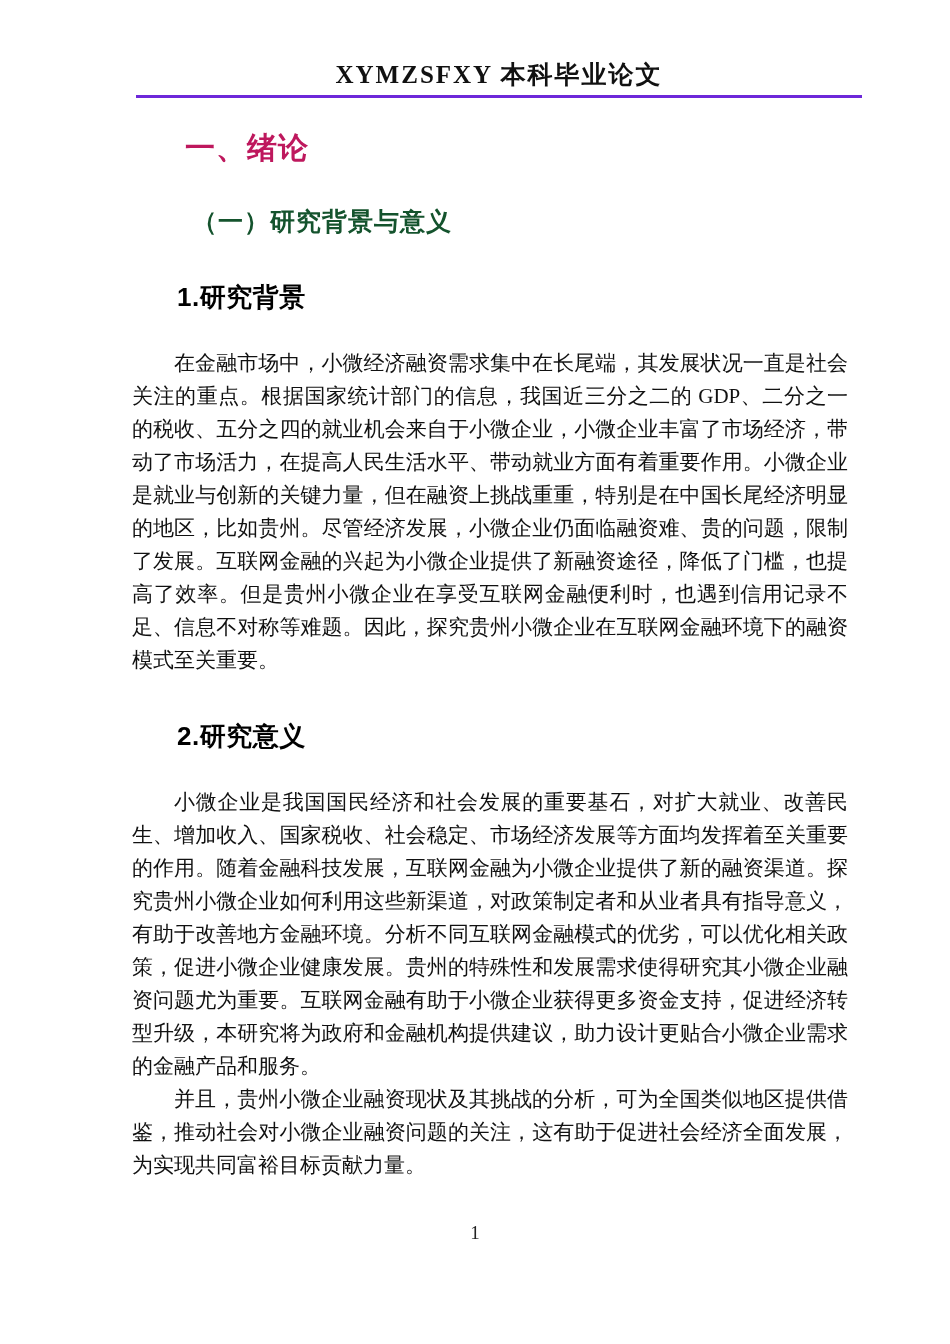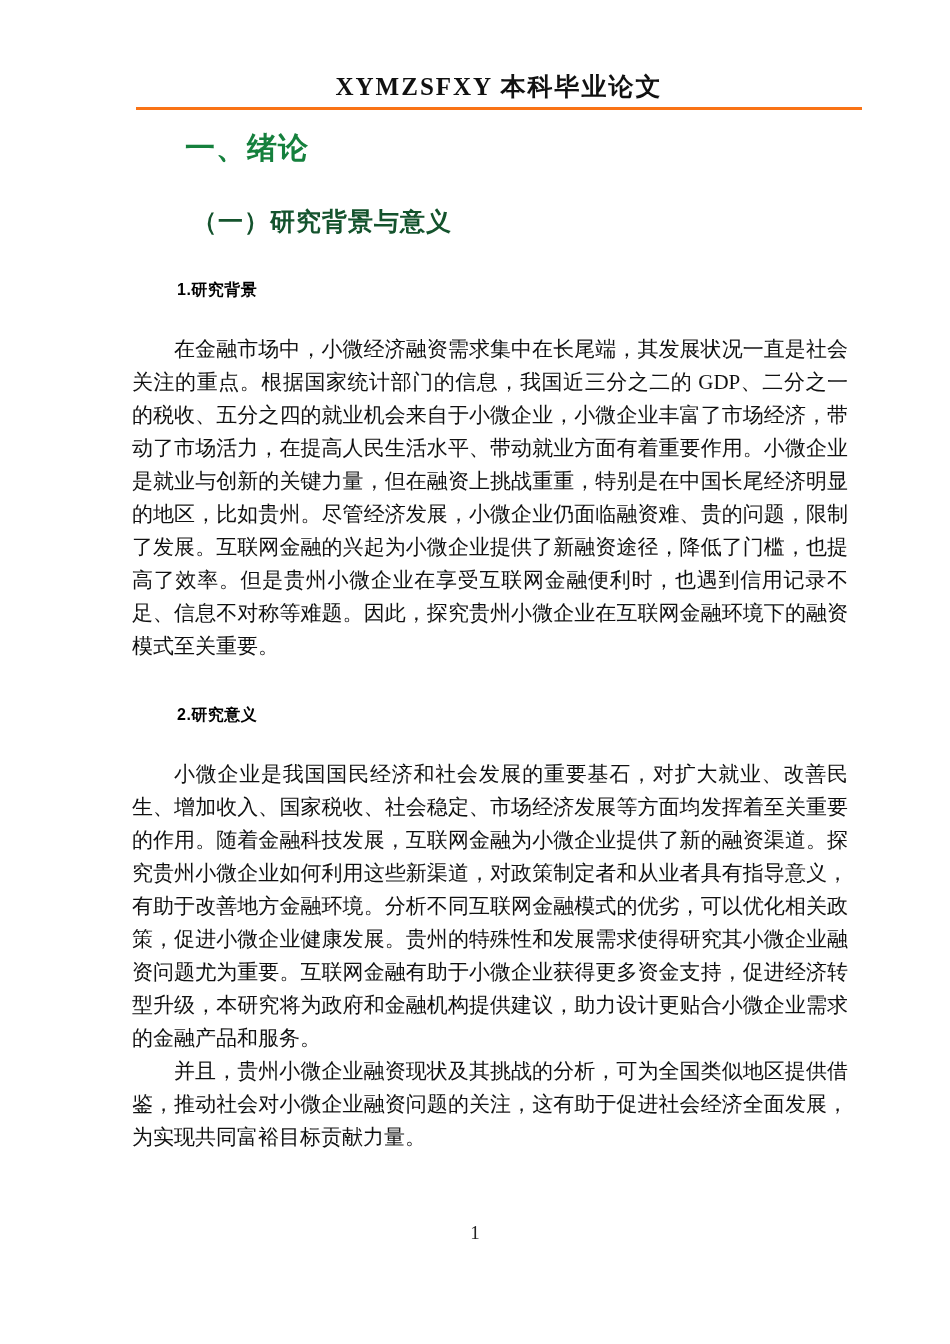--- a/index.html
+++ b/index.html
@@ -11,59 +11,59 @@
       position: relative;
       width: 950px;
       height: 1344px;
       background: #ffffff;
       color: #1a1a1a;
       font-family: "Liberation Serif", "DejaVu Serif", serif;
       overflow: hidden;
     }
     .doc-header {
       position: absolute;
-      top: 70px;
+      top: 58px;
       left: 136px;
       width: 726px;
       text-align: center;
-      border-bottom: 3px solid #f97316;
+      border-bottom: 3px solid #6d28d9;
       padding-bottom: 4px;
     }
     .doc-header .header-title {
       font-family: "Liberation Serif", "DejaVu Serif", serif;
       font-size: 25px;
       font-weight: bold;
       letter-spacing: 2px;
       color: #111111;
     }
     .content {
       position: absolute;
       top: 102px;
       left: 132px;
       width: 716px;
     }
     .chapter-title {
       font-family: Liberation Mono, monospace;
       font-size: 30px;
       font-weight: bold;
-      color: #15803d;
+      color: #be185d;
       margin: 26px 0 0 53px;
       letter-spacing: 1px;
     }
     .section-title {
       font-family: "Liberation Sans", "DejaVu Sans", sans-serif;
       font-size: 25px;
       font-weight: bold;
       color: #14532d;
       margin: 36px 0 0 60px;
       letter-spacing: 1px;
     }
     .subsection-title {
       font-family: "Liberation Sans", "DejaVu Sans", sans-serif;
-      font-size: 16px;
+      font-size: 26px;
       font-weight: bold;
       color: #000000;
       margin: 42px 0 0 45px;
       letter-spacing: 0.5px;
     }
     .body-para {
       font-size: 21px;
       line-height: 33px;
       text-align: justify;
       text-indent: 2em;

